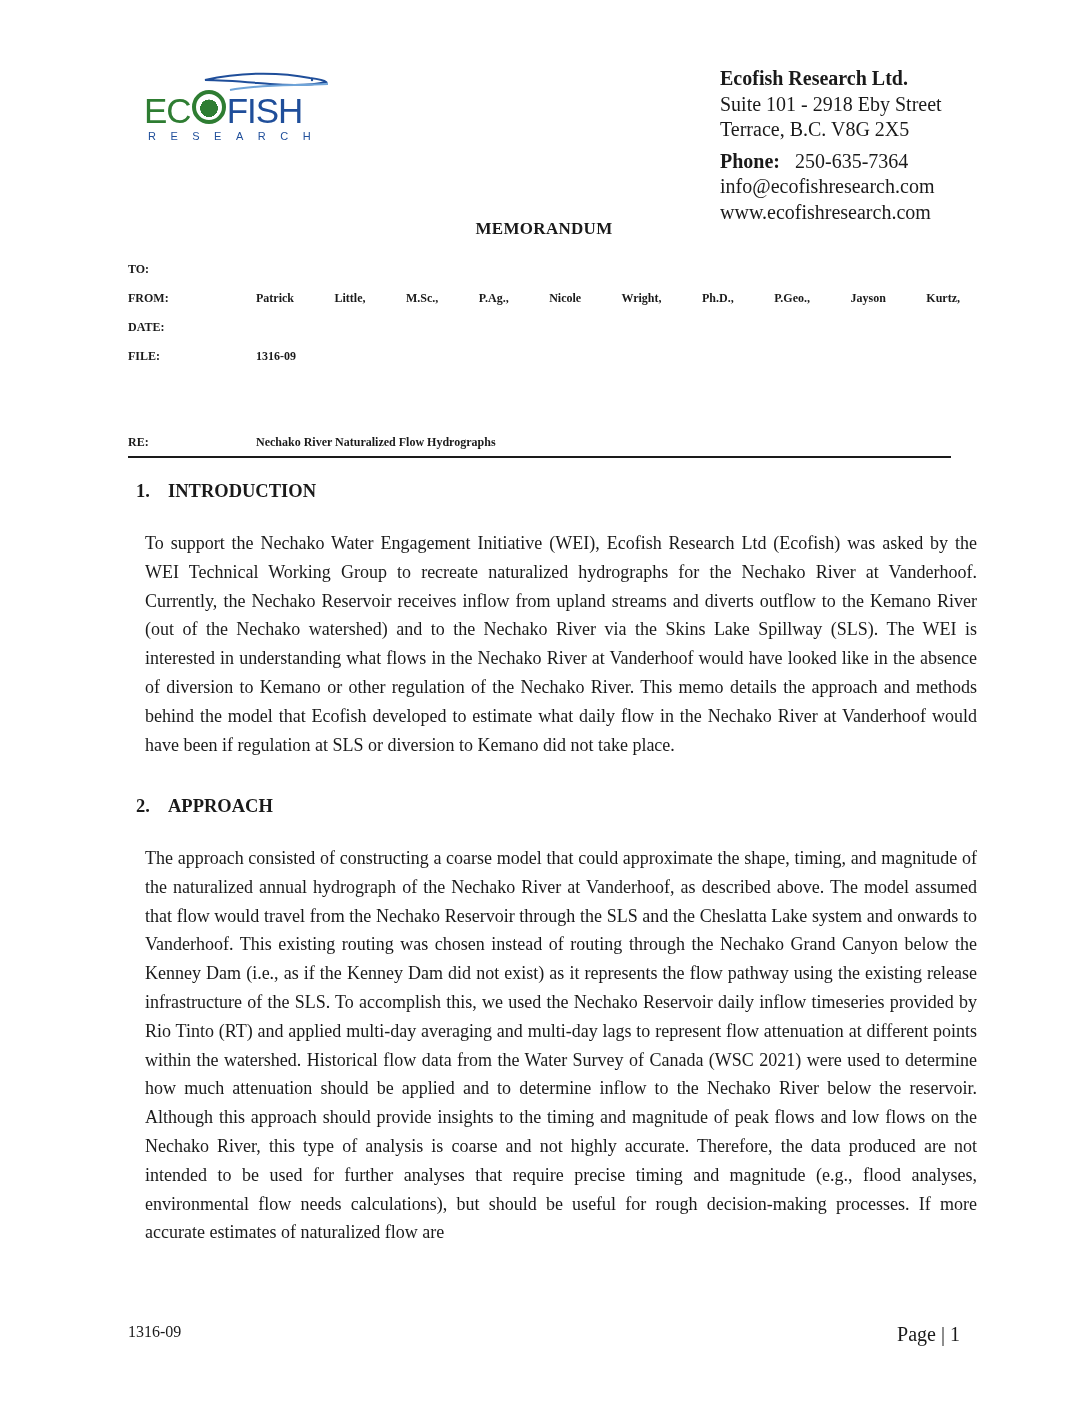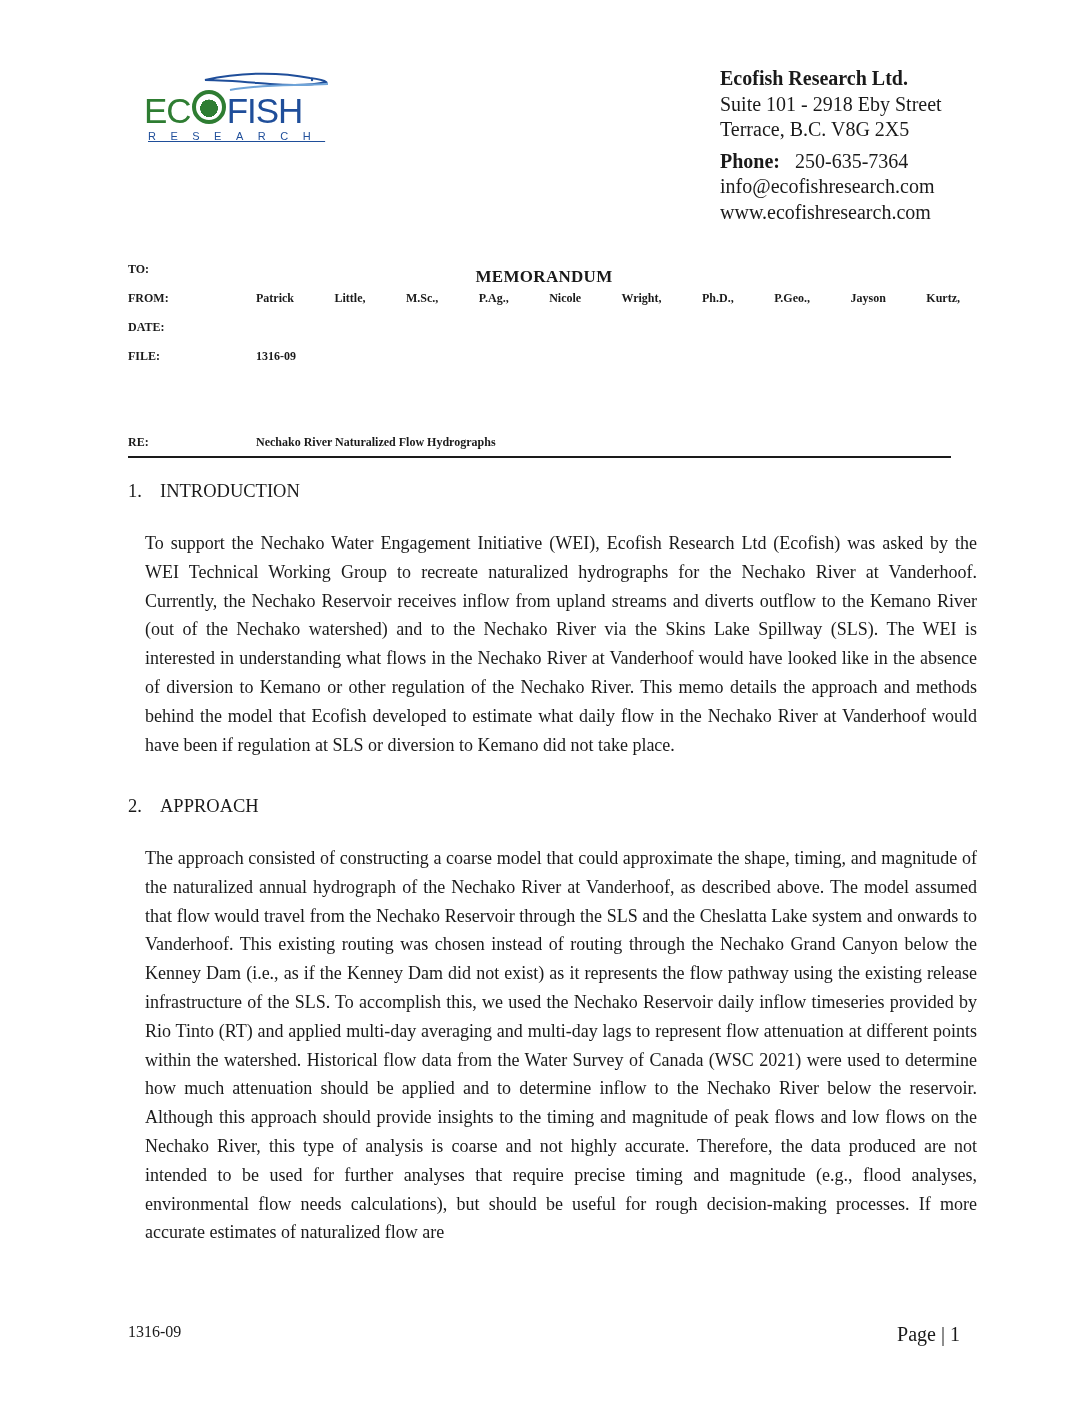--- a/index.html
+++ b/index.html
@@ -7,38 +7,38 @@
          font-family: "Liberation Serif", "DejaVu Serif", serif; color: #1a1a1a; }
   .logo { position: absolute; left: 140px; top: 68px; width: 190px; height: 80px; }
   .logo-word { position: absolute; left: 4px; top: 22px; font-family: "Liberation Sans", sans-serif;
                font-size: 35px; letter-spacing: -1px; line-height: 1; }
   .logo-eco { color: #2e7d32; }
   .logo-fish { color: #1f4e9a; }
   .logo-o { display: inline-block; width: 34px; height: 34px; border-radius: 50%;
             border: 4px solid #2e7d32; box-sizing: border-box; vertical-align: -1px;
             background: radial-gradient(circle at 50% 55%, #2e7d32 0 45%, #ffffff 46%); margin: 0 1px; }
   .logo-sub { position: absolute; left: 8px; top: 62px; font-family: "Liberation Sans", sans-serif;
-              font-size: 11px; letter-spacing: 14.5px; color: #1f4e9a; text-decoration: underline; }
+              font-size: 11px; letter-spacing: 14.5px; color: #1f4e9a; }
   .logo-fishline { position: absolute; left: 60px; top: 2px; width: 130px; height: 28px; }
 
   .company { position: absolute; left: 720px; top: 66px; font-size: 20px; line-height: 25.5px; }
   .company .bold { font-weight: bold; }
   .company .gap { height: 6px; }
 
   .memo-title { position: absolute; left: 0; width: 1088px; top: 219px; text-align: center;
-                font-weight: bold; font-size: 17px; letter-spacing: 0.3px; margin-top: 48px; }
+                font-weight: bold; font-size: 17px; letter-spacing: 0.3px; }
 
   .hdr { position: absolute; left: 128px; width: 832px; font-size: 12px; font-weight: bold; line-height: 29px; }
   .hdr-row { display: flex; }
   .hdr-label { width: 128px; flex: none; }
   .hdr-value { flex: 1; text-align: justify; text-align-last: left; }
   .hdr-value.just { text-align-last: justify; }
   .re-rule { position: absolute; left: 128px; width: 823px; top: 456px; height: 2px; background: #1a1a1a; }
 
-  .section-h { position: absolute; left: 128px; font-size: 18.5px; font-weight: normal; }
+  .section-h { position: absolute; left: 136px; font-size: 18.5px; font-weight: bold; }
   .section-h .num { display: inline-block; width: 32px; }
   .para { position: absolute; left: 128px; width: 832px; font-size: 18px; line-height: 28.8px;
           text-align: justify; margin: 17px; }
   .footer-left { position: absolute; left: 128px; top: 1323px; font-size: 16px; }
   .footer-right { position: absolute; right: 128px; top: 1323px; font-size: 20px; }
 </style>
 </head>
 <body>
 
 <div class="logo">

